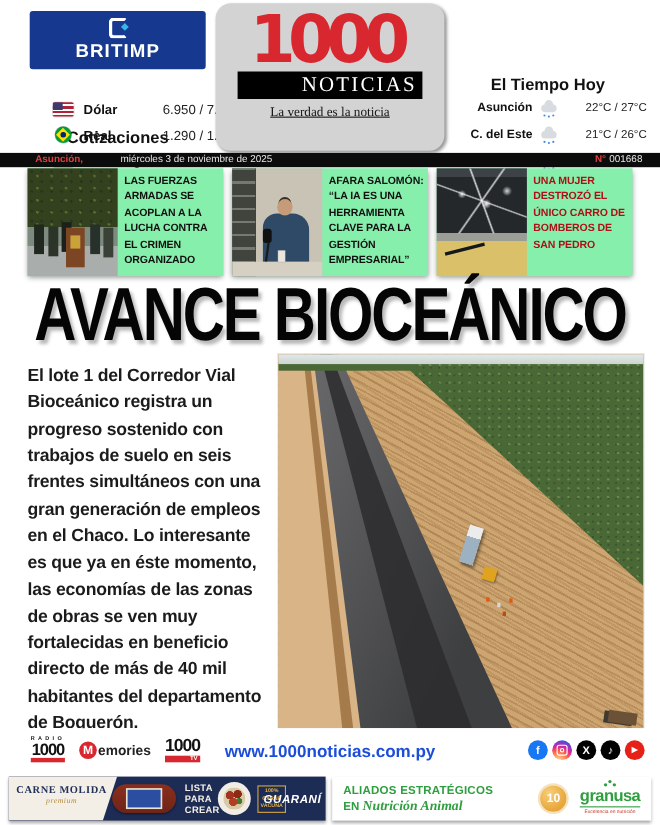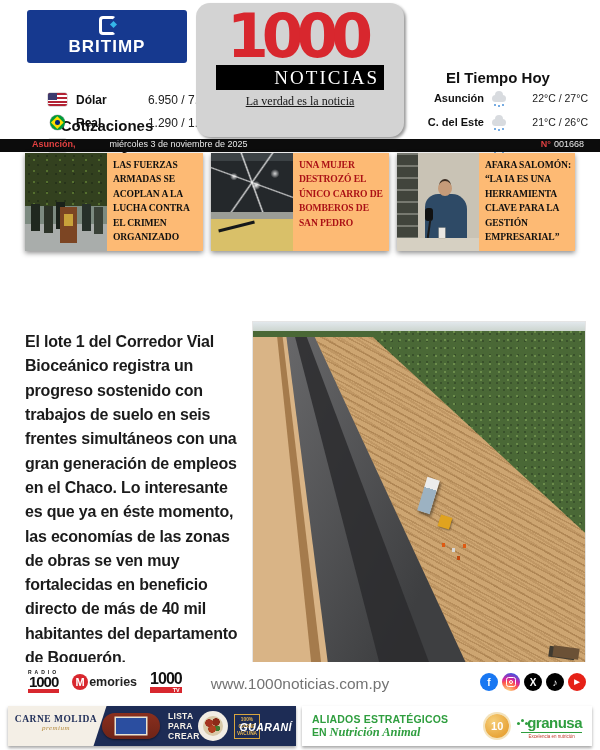--- a/index.html
+++ b/index.html
@@ -63,21 +63,21 @@
   
   .dateband{position:absolute;left:0;top:139px;width:600px;height:13px;background:#0c0c0c;
             display:flex;align-items:flex-start;font-size:9px;gap:31px;}
   .db-city{color:#e04040;margin-left:32px;font-weight:bold;}
   .db-date{color:#e8e8e8;margin-left:3px;}
   .db-issue{margin-left:auto;margin-right:16px;color:#e8e8e8;display:flex;gap:3px;}
   .db-issue-label{color:#e04040;font-weight:bold;}
 
   
   .teasers{position:absolute;left:25px;top:153px;width:550px;height:98px;display:flex;gap:8px;}
-  .teaser{flex:1;background:#fdba74;box-shadow:0 2px 5px rgba(0,0,0,.45);display:flex;cursor:pointer;font-family:Liberation Serif, serif;}
+  .teaser{flex:1;background:#86efac;box-shadow:0 2px 5px rgba(0,0,0,.45);display:flex;cursor:pointer;}
   .t-photo{width:46%;flex:0 0 auto;position:relative;overflow:hidden;}
   .t-text{flex:1;padding:5px 3px 4px 6px;font-weight:800;font-size:9.6px;line-height:1.5;
           color:#101010;letter-spacing:-.1px;text-transform:uppercase;}
   .teaser-2 .t-text{color:#ab1116;}
 
   
   .p1{background:linear-gradient(180deg,#33411f 0 54%,#7c8a80 54% 72%,#a9adab 72% 100%);}
   .p1::before{content:"";position:absolute;inset:0;
      background-image:radial-gradient(2px 2px at 9px 7px,#55702f 55%,transparent 60%),
                       radial-gradient(2px 2px at 4px 3px,#27331a 55%,transparent 60%);
@@ -162,22 +162,22 @@
   .radio-num{font-size:15px;font-weight:900;color:#111;line-height:13px;letter-spacing:-1px;}
   .radio-bar{height:3.5px;background:#d8272e;margin-top:1px;}
   .memories-logo{display:flex;align-items:center;cursor:pointer;padding-bottom:3px;}
   .mem-circle{width:16px;height:16px;border-radius:50%;background:#d8272e;color:#fff;font-weight:900;
               font-size:11px;display:flex;align-items:center;justify-content:center;}
   .mem-name{font-weight:bold;font-size:12.5px;color:#222;margin-left:1px;}
   .tv-logo{text-align:center;cursor:pointer;}
   .tv-num{font-size:16px;font-weight:900;color:#111;line-height:14px;letter-spacing:-1px;}
   .tv-bar{background:#d8272e;color:#fff;font-size:5.5px;font-weight:bold;text-align:right;
           height:6px;line-height:6px;padding:0 2px;margin-top:1px;}
-  .f-site{position:absolute;left:0;right:0;top:13px;text-align:center;color:#737373;
-          font-size:15.5px;font-weight:400;cursor:pointer;}
+  .f-site{position:absolute;left:0;right:0;top:13px;text-align:center;color:#1d4ed8;
+          font-size:15.5px;font-weight:700;cursor:pointer;}
   .f-socials{position:absolute;right:14px;top:11px;display:flex;gap:4px;}
   .social{width:18px;height:18px;border-radius:50%;color:#fff;display:flex;align-items:center;
           justify-content:center;font-size:10px;font-weight:bold;cursor:pointer;}
   .s-fb{background:#1877f2;}
   .s-ig{background:radial-gradient(circle at 30% 110%,#fdf497 0%,#fd5949 45%,#d6249f 60%,#285aeb 90%);}
   .ig-cam{width:8px;height:8px;border:1.5px solid #fff;border-radius:2.5px;position:relative;}
   .ig-cam::after{content:"";position:absolute;left:2px;top:2px;width:4px;height:4px;border:1px solid #fff;
                  border-radius:50%;box-sizing:border-box;}
   .s-x{background:#000;}
   .s-tt{background:#010101;}
@@ -215,21 +215,21 @@
   .ar-line1{color:#2f9e3f;font-weight:800;font-size:10.5px;letter-spacing:.2px;}
   .ar-line2{display:flex;align-items:baseline;gap:3px;}
   .ar-en{color:#2f9e3f;font-weight:800;font-size:10.5px;}
   .ar-script{font-family:"Liberation Serif",serif;font-style:italic;font-weight:bold;color:#2f9e3f;
              font-size:12.5px;}
   .ar-badge{width:24px;height:24px;border-radius:50%;flex:0 0 auto;
             background:radial-gradient(circle at 35% 30%,#f6cf7a,#e8a53a 70%);color:#fff;font-weight:900;
             font-size:11px;display:flex;align-items:center;justify-content:center;margin:0 12px 0 auto;
             box-shadow:0 0 0 2px #f3e3bd;}
   .ar-brand-wrap{text-align:center;}
-  .ar-brand-line{display:flex;align-items:center;justify-content:center;gap:3px;}
+  .ar-brand-line{display:flex;align-items:center;justify-content:center;gap:3px;flex-direction:column;}
   .ar-dots{width:3px;height:3px;background:#2f9e3f;border-radius:50%;
            box-shadow:-4px 3px 0 #2f9e3f,4px 3px 0 #2f9e3f;margin-top:-4px;}
   .ar-brand{color:#2f9e3f;font-weight:900;font-size:15px;letter-spacing:-.5px;}
   .ar-tagline{font-size:4.5px;color:#c0392b;border-top:1px solid #2f9e3f;margin-top:1px;padding-top:1px;}
 </style>
 </head>
 <body>
 
 <div class="page">
 
@@ -299,35 +299,38 @@
   </div>
 
   <div class="teasers">
     <div class="teaser teaser-1">
       <div class="t-photo p1">
         <span class="p1-figs"></span>
           <span class="p1-podium"></span>
       </div>
       <div class="t-text">LAS FUERZAS ARMADAS SE ACOPLAN A LA LUCHA CONTRA EL CRIMEN ORGANIZADO</div>
     </div>
-    <div class="teaser teaser-2">
-      <div class="t-photo p2"></div>
-      <div class="t-text">UNA MUJER DESTROZÓ EL ÚNICO CARRO DE BOMBEROS DE SAN PEDRO</div>
-    </div>
     <div class="teaser teaser-3">
       <div class="t-photo p3">
         <span class="p3-person"></span>
           <span class="p3-mic"></span>
         <span class="p3-table"></span>
           <span class="p3-glass"></span>
       </div>
       <div class="t-text">AFARA SALOMÓN: “LA IA ES UNA HERRAMIENTA CLAVE PARA LA GESTIÓN EMPRESARIAL”</div>
     </div>
-  </div>
-
+    <div class="teaser teaser-2">
+      <div class="t-photo p2"></div>
+      <div class="t-text">UNA MUJER DESTROZÓ EL ÚNICO CARRO DE BOMBEROS DE SAN PEDRO</div>
+    </div>
+  </div>
+
+  <div class="headline-wrap">
+    <div class="headline">AVANCE BIOCEÁNICO</div>
+  </div>
 
   <div class="article">El lote 1 del Corredor Vial Bioceánico registra un progreso sostenido con trabajos de suelo en seis frentes simultáneos con una gran generación de empleos en el Chaco. Lo interesante es que ya en éste momento, las economías de las zonas de obras se ven muy fortalecidas en beneficio directo de más de 40 mil habitantes del departamento de Boquerón.</div>
 
   <div class="photo">
     <div class="ph-streaks"></div>
     <div class="ph-sand-left"></div>
     <div class="ph-ridge"></div>
     <div class="ph-asphalt"></div>
     <div class="ph-asphalt-dark"></div>
     <div class="ph-tracks"></div>

